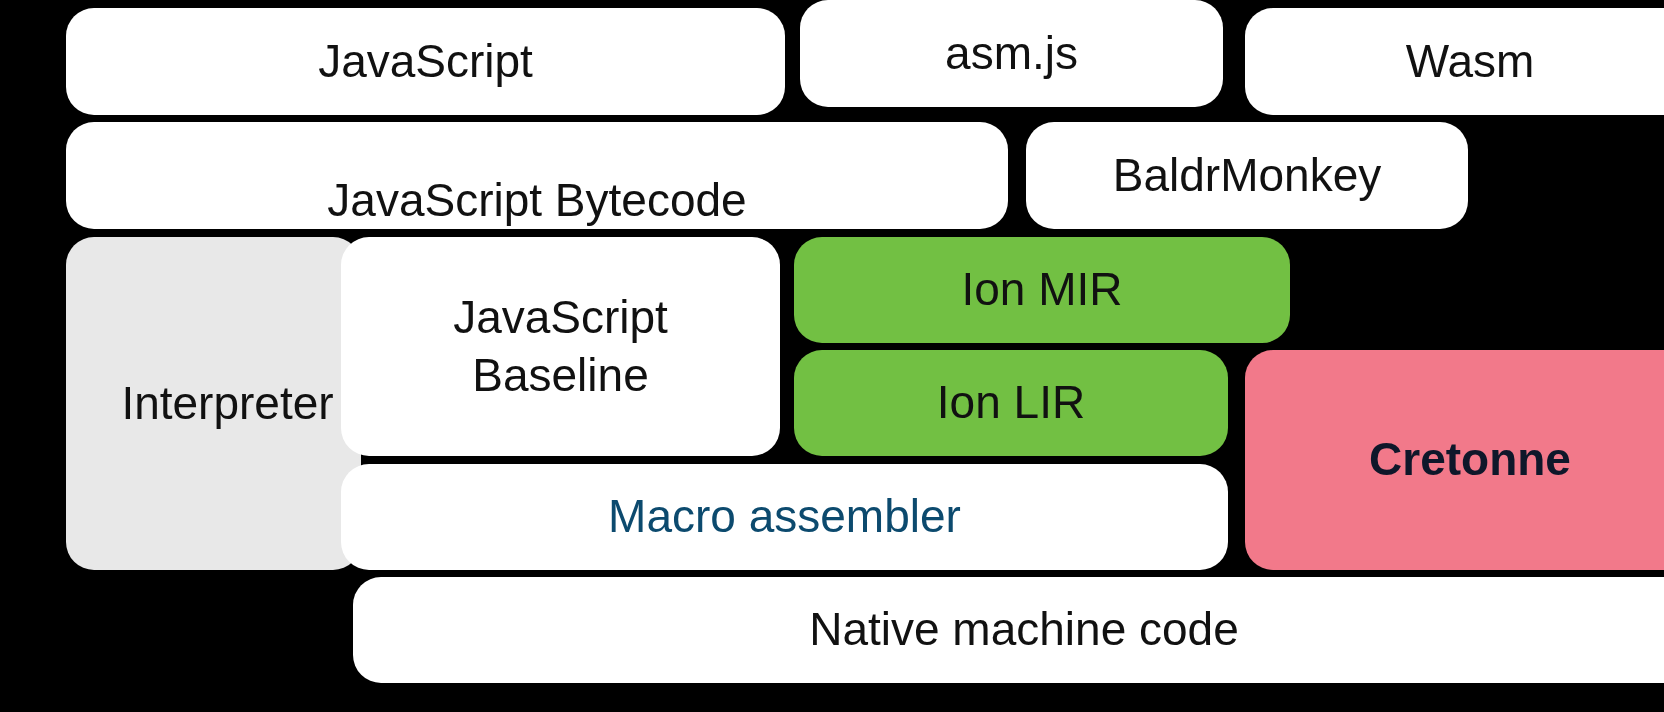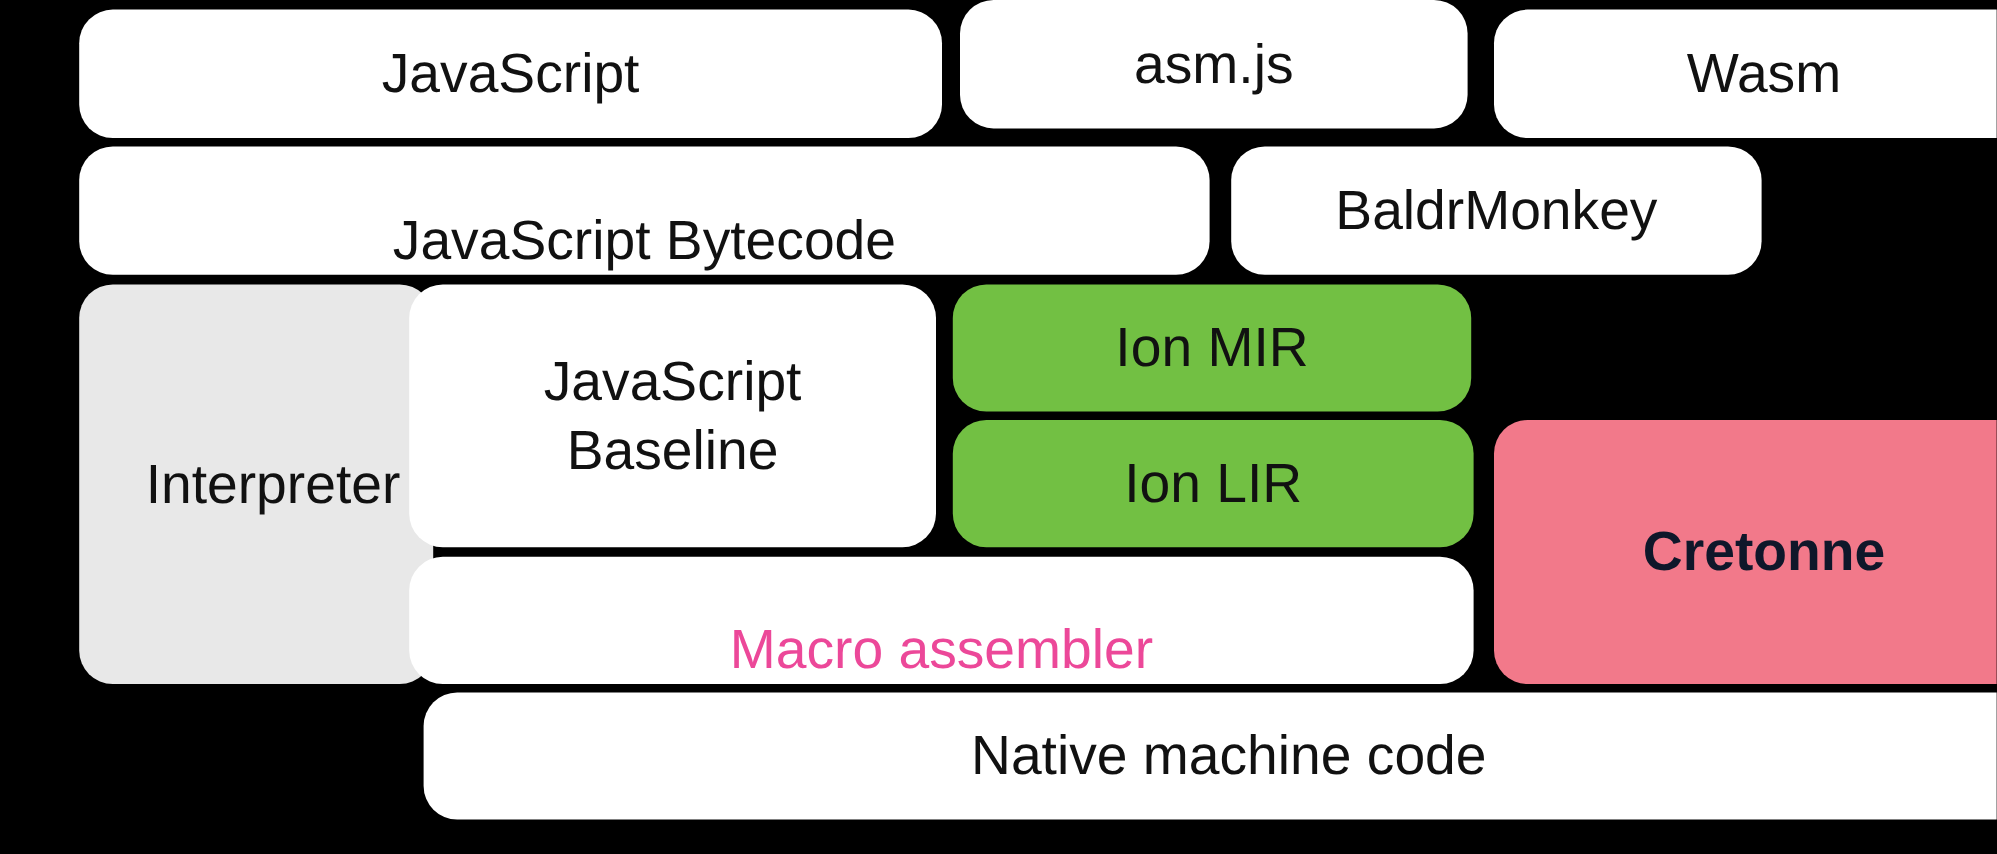--- a/index.html
+++ b/index.html
@@ -32,21 +32,21 @@
     text-align: center;
   }
   
   .n-js       { left: 18px;   top: 8px;   width: 719px;  height: 107px; }
   .n-asmjs    { left: 752px;  top: 0;   width: 423px;  height: 107px; }
   .n-wasm     { left: 1197px; top: 8px;   width: 450px;  height: 107px; }
   .n-bytecode { left: 18px;   top: 122px; width: 942px;  height: 107px; }
   .n-baldr    { left: 978px;  top: 122px; width: 442px;  height: 107px; }
   .n-interp   { left: 18px;   top: 237px; width: 267px;  height: 333px; }
   .n-baseline { left: 293px;  top: 237px; width: 439px;  height: 219px; }
-  .n-mir      { left: 746px;  top: 237px; width: 432px;  height: 106px; }
+  .n-mir      { left: 746px;  top: 237px; width: 496px;  height: 106px; }
   .n-lir      { left: 746px;  top: 350px; width: 434px;  height: 106px; }
   .n-cret     { left: 1197px; top: 350px; width: 450px;  height: 220px; }
   .n-macro    { left: 293px;  top: 464px; width: 887px;  height: 106px; }
   .n-native   { left: 305px;  top: 577px; width: 1342px; height: 106px; }
 </style>
 </head>
 <body>
 
 <div class="canvas">
 
@@ -84,21 +84,21 @@
   </div>
 
   <div class="node n-lir" style="background: rgb(114, 192, 67); color: rgb(17, 17, 17);">
     <span class="label">Ion LIR</span>
   </div>
 
   <div class="node n-cret" style="background: rgb(242, 121, 138); color: #0f172a; font-weight: bold;">
     <span class="label">Cretonne</span>
   </div>
 
-  <div class="node n-macro" style="background: rgb(255, 255, 255); color: #ec4899; align-items: flex-end;">
+  <div class="node n-macro" style="background: rgb(255, 255, 255); color: #0c4a6e;">
     <span class="label">Macro assembler</span>
   </div>
 
   <div class="node n-native" style="background: rgb(255, 255, 255); color: rgb(17, 17, 17);">
     <span class="label">Native machine code</span>
   </div>
 
 </div>
 
 </body></html>

